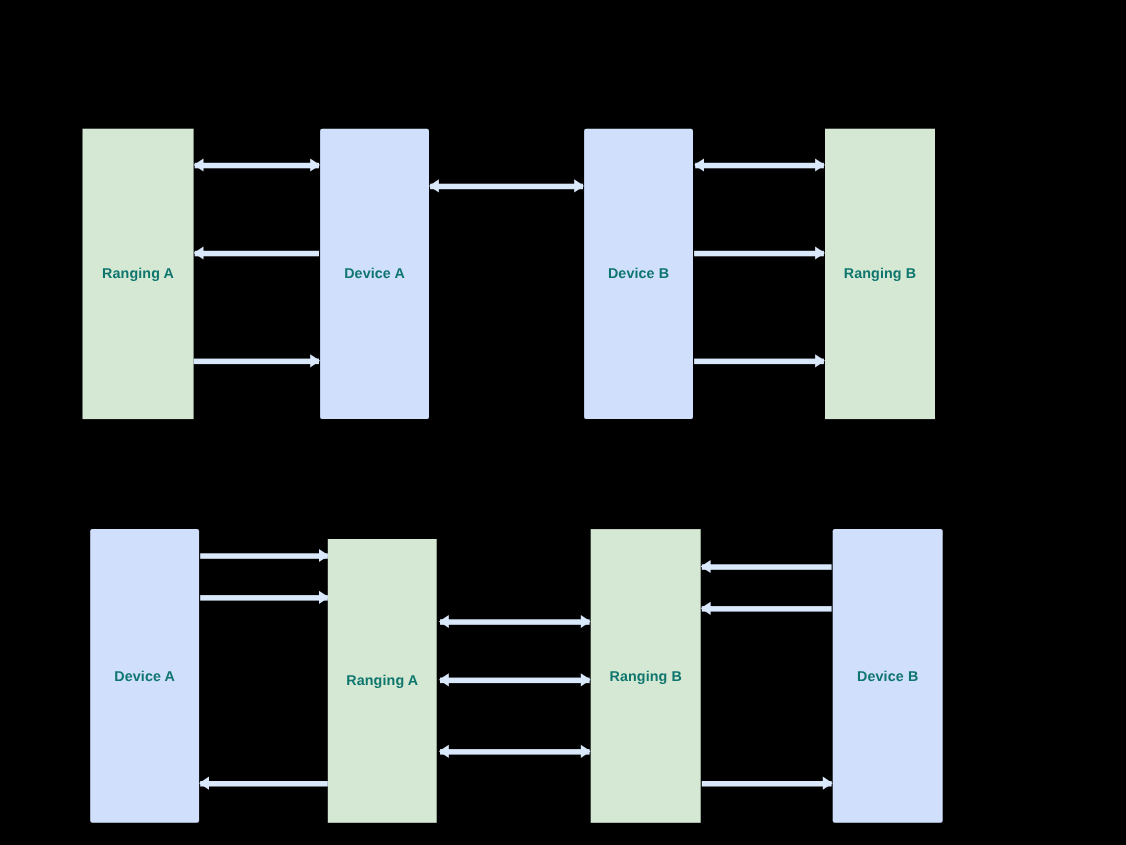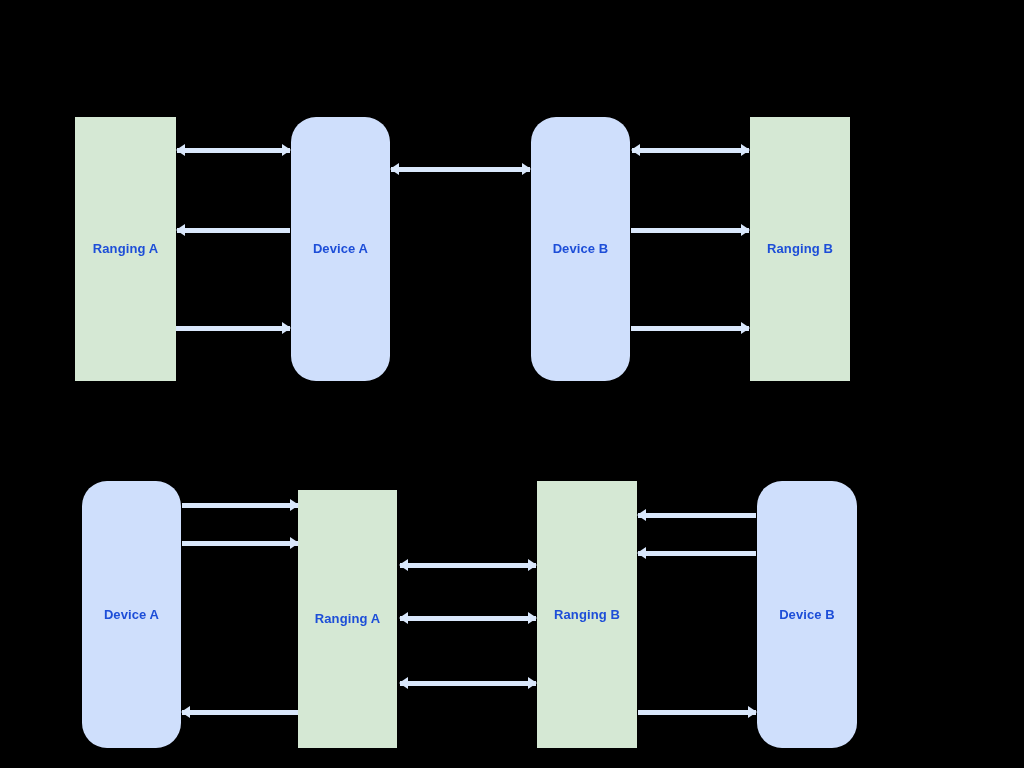--- a/index.html
+++ b/index.html
@@ -15,33 +15,33 @@
     overflow: hidden;
     font-family: "Liberation Sans", sans-serif;
   }
   .node {
     position: absolute;
     box-sizing: border-box;
     display: flex;
     align-items: center;
     justify-content: center;
     text-align: center;
-    color: #1d4ed8;
+    color: #0f766e;
     font-weight: bold;
     font-size: 13px;
     line-height: 1.2;
     letter-spacing: 0.1px;
   }
   .node.green {
     background: #d5e8d4;
     border-radius: 0;
   }
   .node.blue {
     background: #cfdffc;
-    border-radius: 25px;
+    border-radius: 2px;
   }
   .node-label {
     display: block;
     pointer-events: none;
   }
   
   .conn {
     position: absolute;
     height: 14px;
     margin-top: -7px;

